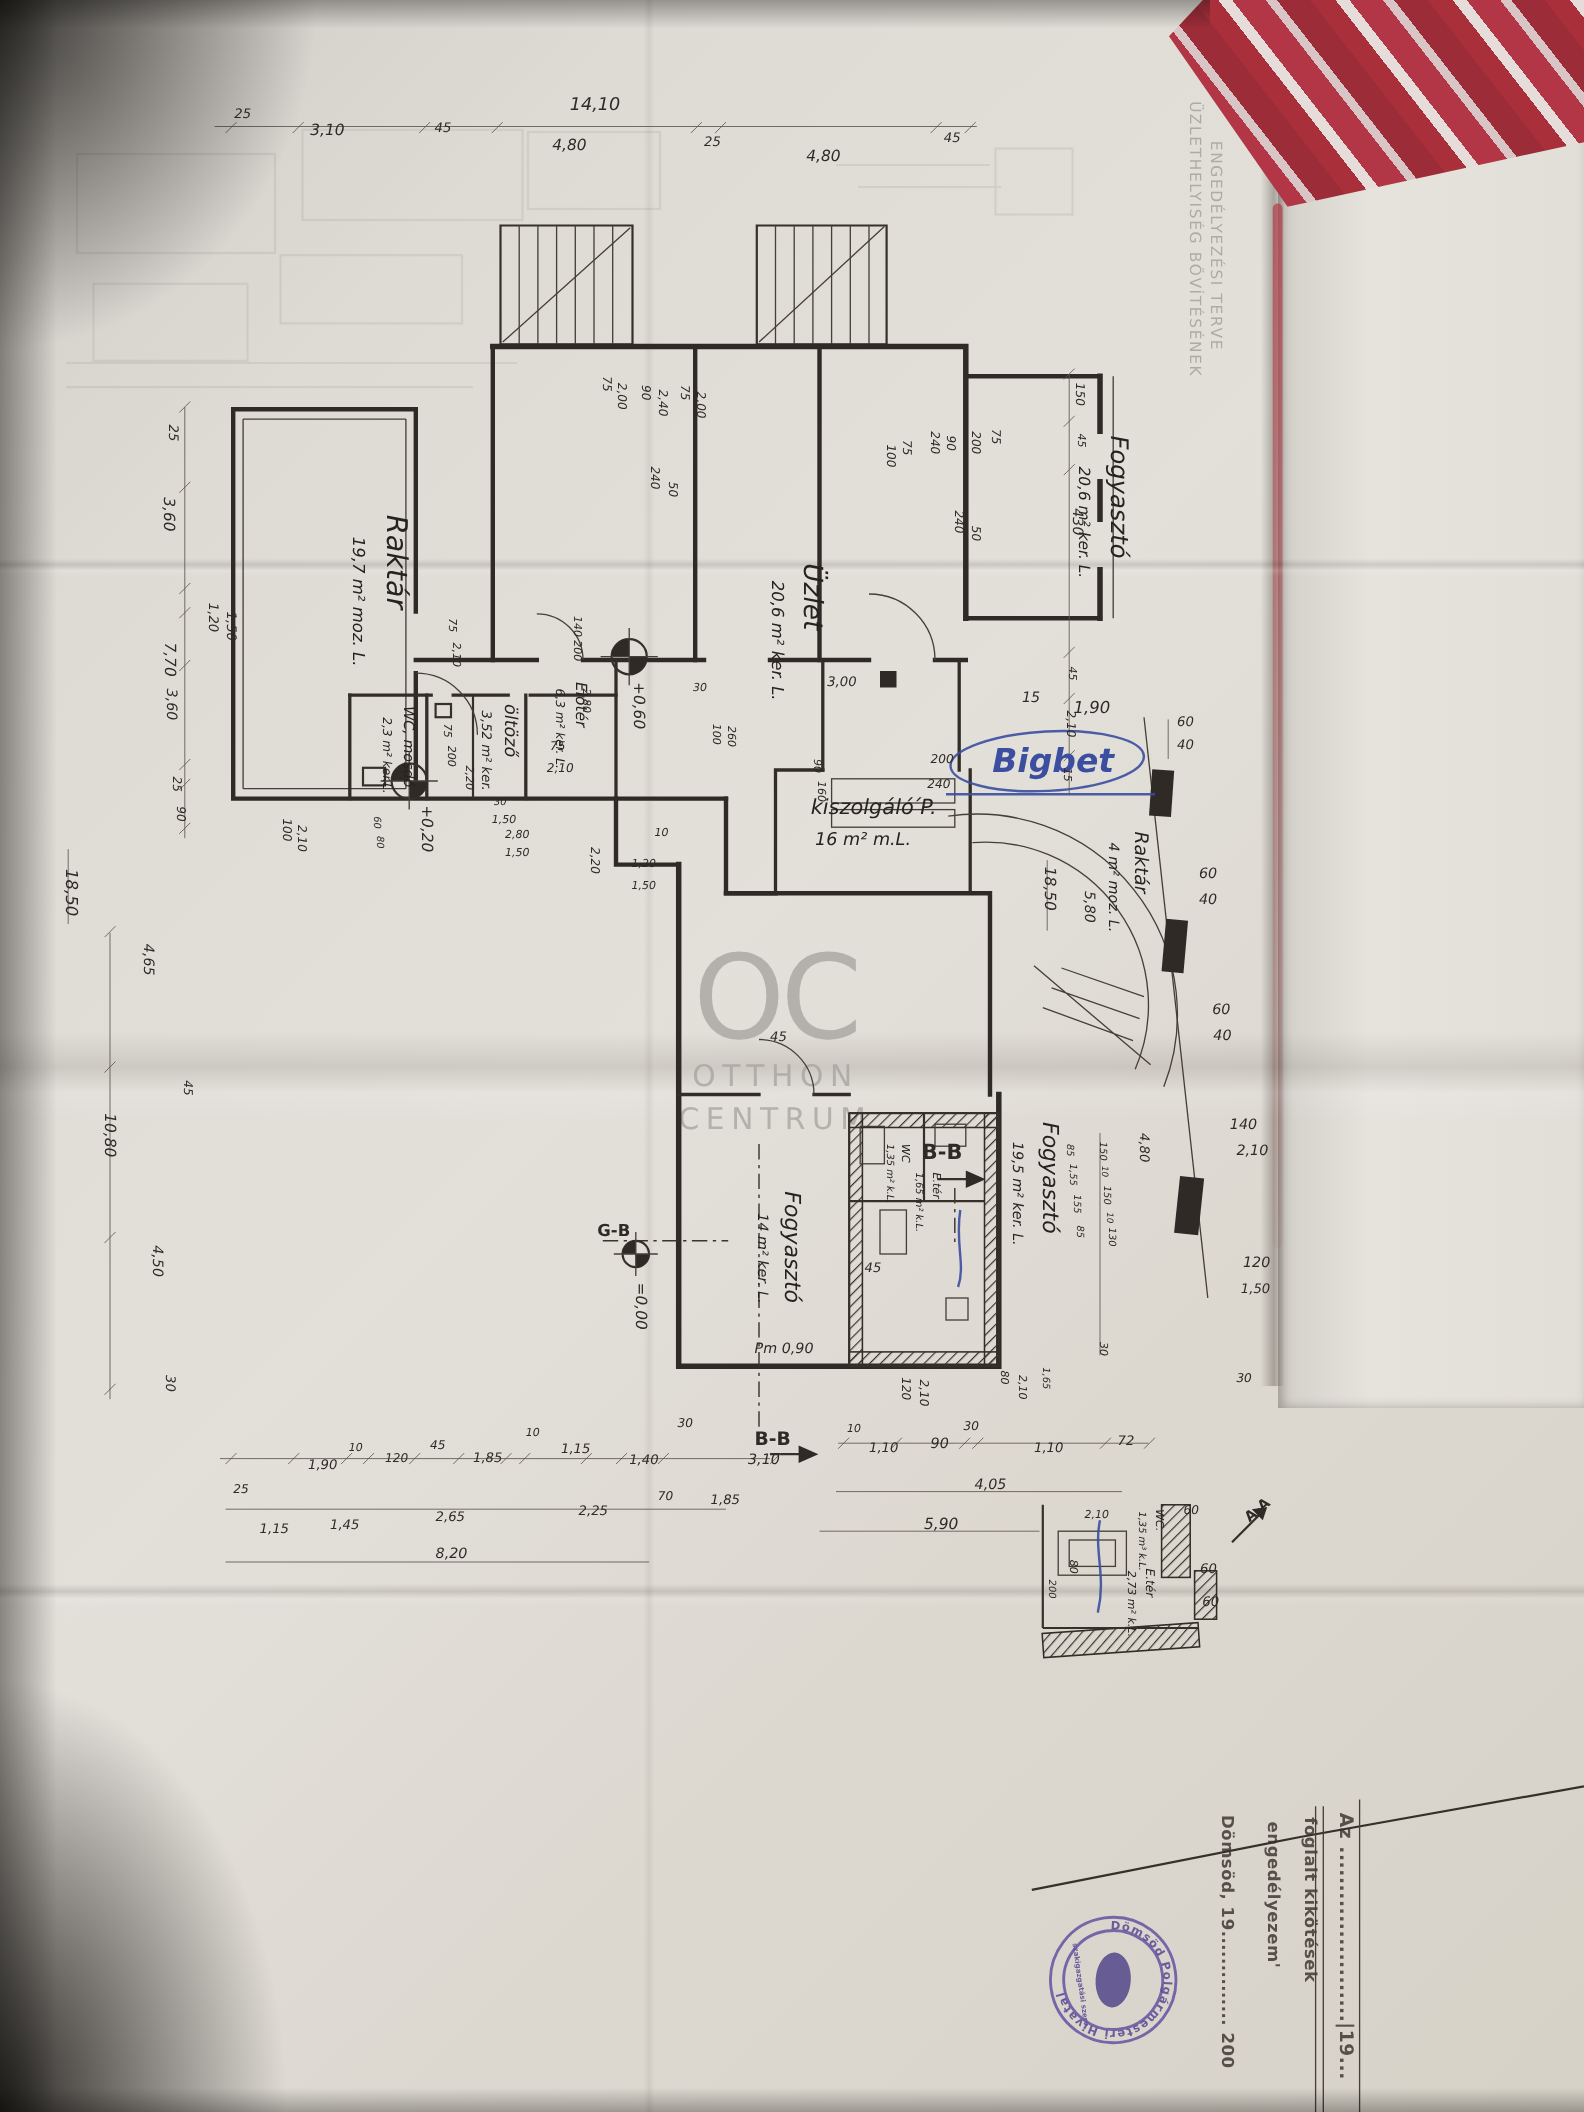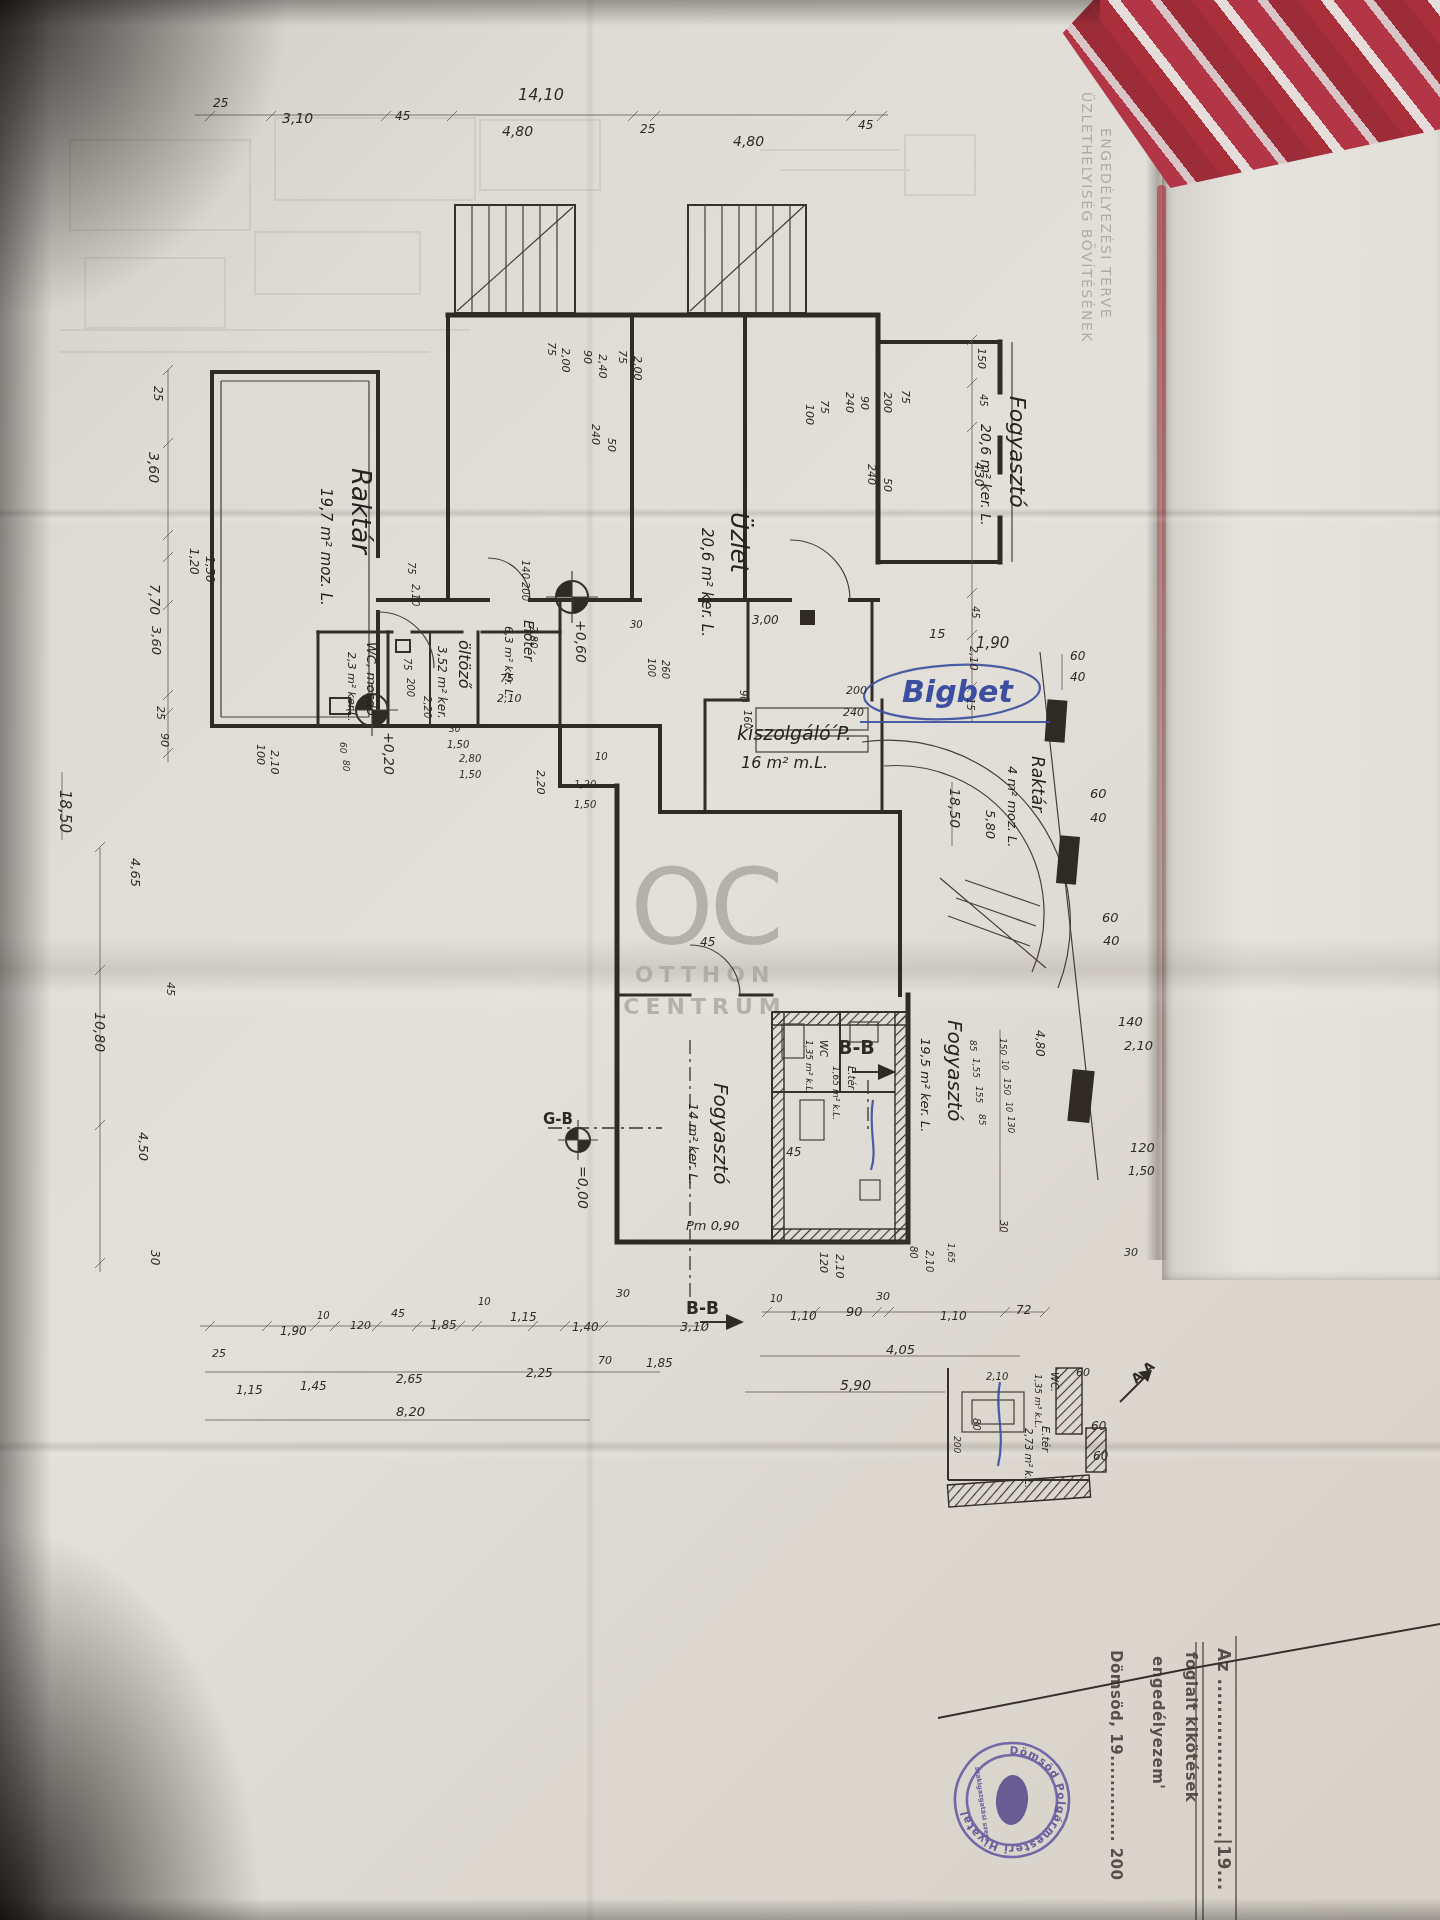--- a/index.html
+++ b/index.html
@@ -48,21 +48,21 @@
   .lbl.room{fill:#262220;}
   .lbl.sec{font-weight:bold;font-style:normal;}
   .lbl.blue{fill:#3b4ea0;font-weight:bold;}
   .lbl.ghost{fill:#8f8b84;opacity:.62;font-style:normal;letter-spacing:1.5px;}
   .lbl.permit{fill:#57504a;font-style:normal;font-weight:bold;letter-spacing:.5px;}
   .stamp-ring{fill:none;stroke:#6152a0;stroke-width:2.6;opacity:.85;}
   .stamp-text{fill:#5d4f96;font-family:"DejaVu Sans",sans-serif;font-weight:bold;opacity:.9;}
   .stamp-blob{fill:#4a3d85;opacity:.8;}
   .watermark{position:absolute;left:555px;top:858px;width:300px;text-align:center;color:#a9a5a0;opacity:.8;}
   .wm-logo{font-size:106px;font-weight:normal;letter-spacing:-4px;line-height:.95;}
-  .wm-line{font-size:22px;font-weight:bold;letter-spacing:6px;line-height:1.45;}
+  .wm-line{font-size:27px;font-weight:normal;letter-spacing:6px;line-height:1.45;}
 </style>
 </head>
 <body>
 
 <div class="scene">
 
   <div class="paper-main"></div>
   <div class="paper-right"></div>
   <div class="fold-shadow"></div>
   <div class="red-strip"></div>

